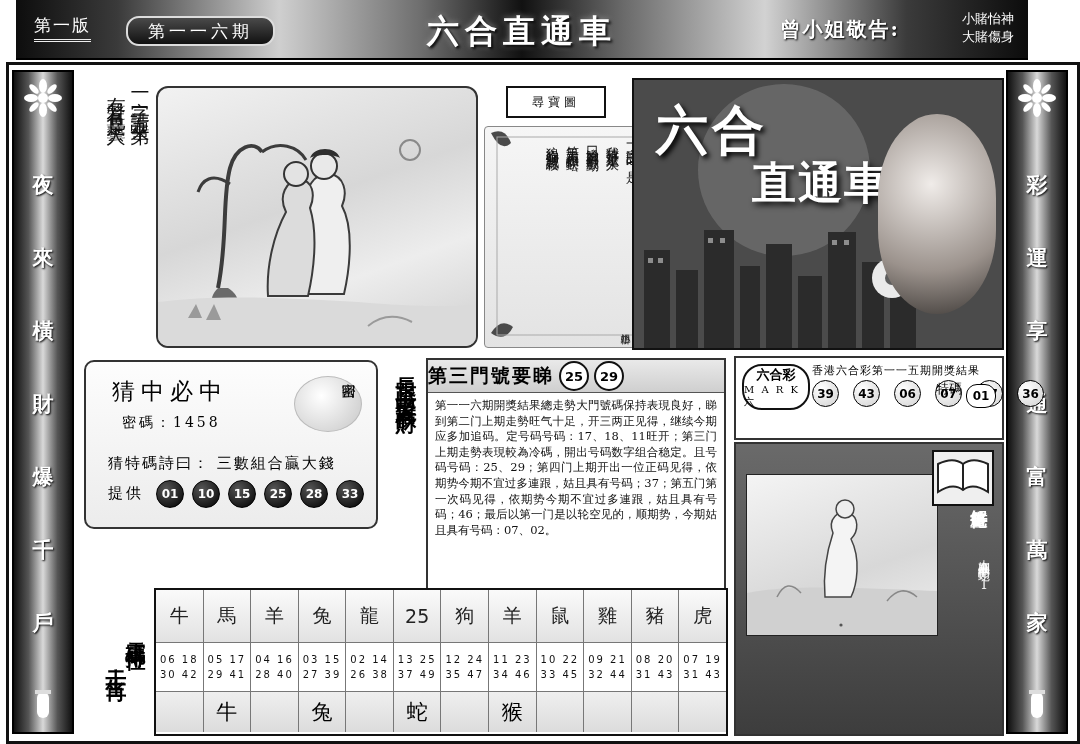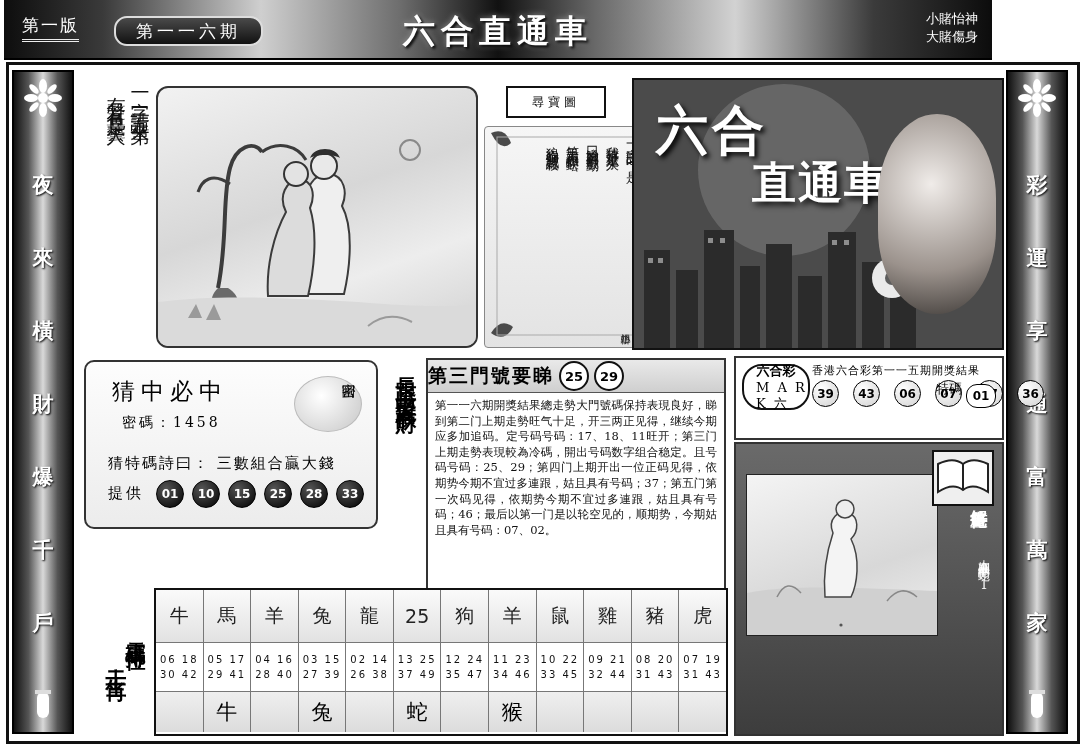--- a/index.html
+++ b/index.html
@@ -1,22 +1,22 @@
 <!DOCTYPE html>
 <html><head>
 <meta charset="utf-8">
 <style>
   html,body{margin:0;padding:0;background:#fff;}
   body{width:1080px;height:744px;font-family:"DejaVu Sans","Liberation Sans",sans-serif;overflow:hidden;}
   .page{position:relative;width:1080px;height:744px;background:#fff;}
 
   
-  .banner{position:absolute;left:4px;top:0;width:988px;height:58px;
+  .banner{position:absolute;left:16px;top:0;width:988px;height:58px;
     background:linear-gradient(90deg,#0d0d0d 0%,#3a3a3a 10%,#cfcfcf 26%,#6e6e6e 40%,#111 50%,#6a6a6a 60%,#d2d2d2 74%,#3b3b3b 88%,#0c0c0c 100%);
-    border-bottom:2px solid #000;}
+    border-bottom:2px solid #000;padding-left:24px;}
   .banner-title{position:absolute;left:50%;top:10px;transform:translateX(-50%);
     font-family:"DejaVu Serif","Liberation Serif",serif;font-weight:bold;font-size:32px;color:#fff;
     letter-spacing:6px;text-shadow:2px 2px 3px #000,0 0 6px #999;white-space:nowrap;}
   .issue-box{position:absolute;left:110px;top:16px;width:145px;height:26px;border:2px solid #ddd;border-radius:13px;
     background:linear-gradient(180deg,#4a4a4a,#111);color:#fff;font-size:17px;letter-spacing:4px;
     display:flex;align-items:center;justify-content:center;font-family:"DejaVu Serif",serif;}
   .edition{position:absolute;left:18px;top:14px;font-size:17px;color:#fff;letter-spacing:2px;
     font-family:"DejaVu Serif",serif;border-bottom:3px double #eee;padding-bottom:2px;}
   .brand-right{position:absolute;right:128px;top:16px;color:#fff;font-size:20px;font-weight:bold;
     letter-spacing:2px;font-family:"DejaVu Serif",serif;text-shadow:1px 1px 2px #000;}
@@ -101,21 +101,21 @@
   .art-head .num{width:26px;height:26px;border-radius:50%;border:2px solid #111;background:#fff;
     font-size:13px;display:flex;align-items:center;justify-content:center;margin-left:5px;font-weight:bold;}
   .art-body{position:absolute;left:7px;top:38px;width:282px;height:242px;font-size:11.5px;line-height:15.6px;
     font-family:"DejaVu Serif",serif;color:#111;text-align:justify;}
 
   
   .results{position:absolute;left:658px;top:286px;width:266px;height:80px;border:2px solid #333;background:#fff;}
   .res-logo{position:absolute;left:6px;top:6px;width:64px;height:42px;border:2px solid #111;border-radius:20px;
     display:flex;flex-direction:column;align-items:center;justify-content:center;font-family:"DejaVu Serif",serif;}
   .res-logo .l1{font-size:13px;font-weight:bold;}
-  .res-logo .l2{font-size:13px;letter-spacing:2px;margin-left:12px;}
+  .res-logo .l2{font-size:10px;letter-spacing:2px;}
   .res-cap{position:absolute;left:76px;top:5px;font-size:11px;letter-spacing:1px;font-family:"DejaVu Serif",serif;}
   .res-balls{position:absolute;left:76px;top:22px;display:flex;gap:14px;}
   .res-balls .rb{width:25px;height:25px;border-radius:50%;border:1px solid #000;
     background:radial-gradient(circle at 35% 30%,#fff,#d2d2d2);font-size:12px;font-weight:bold;
     display:flex;align-items:center;justify-content:center;}
   .res-sp{position:absolute;right:40px;top:24px;font-size:13px;line-height:14px;text-align:center;font-family:"DejaVu Serif",serif;}
   .res-special{position:absolute;right:6px;top:26px;width:28px;height:22px;border:1px solid #000;border-radius:11px;
     background:#fff;font-size:12px;font-weight:bold;display:flex;align-items:center;justify-content:center;}
 
   
@@ -150,20 +150,21 @@
 </style>
 </head>
 <body>
 
 <div class="page">
 
   <div class="banner">
     <div class="edition">第一版</div>
     <div class="issue-box">第一一六期</div>
     <div class="banner-title">六合直通車</div>
+    <div class="brand-right">曾小姐敬告:</div>
     <div class="slogan">
       <div>小賭怡神</div>
       <div>大賭傷身</div>
     </div>
   </div>
 
   <div class="frame"></div>
 
   <div class="pillar left">
     <svg class="flower ftop" viewBox="0 0 40 40">

